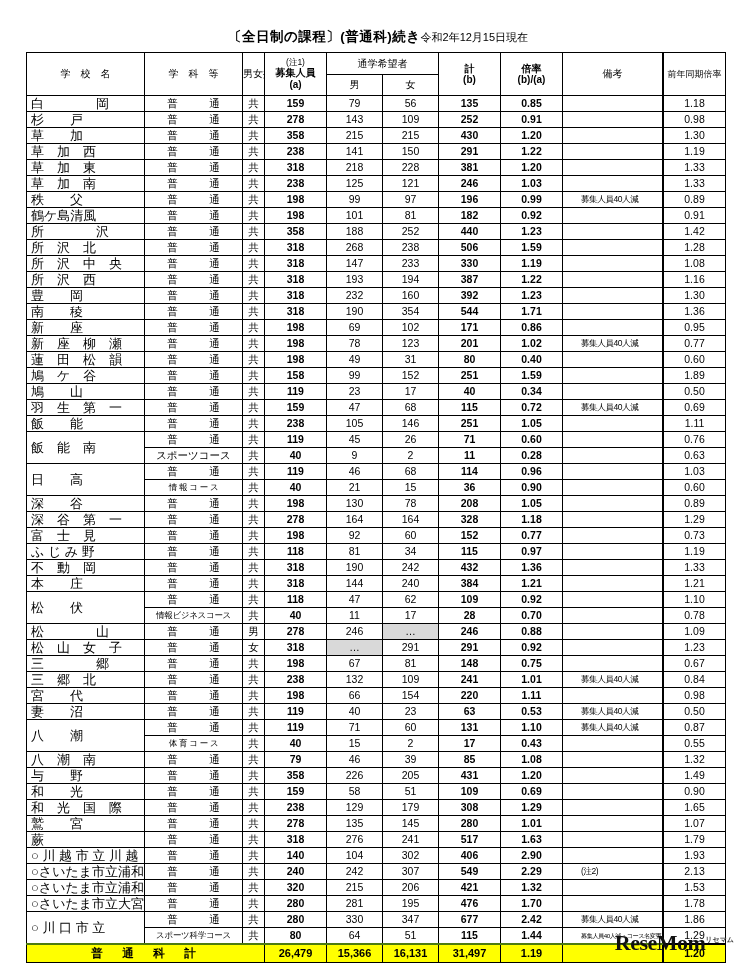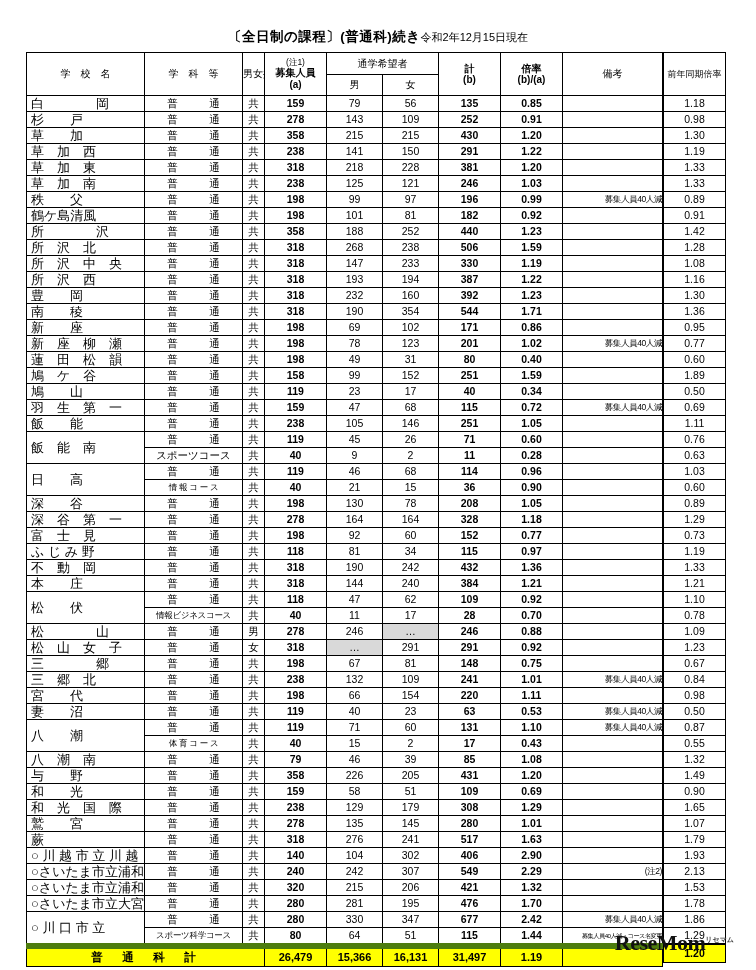--- a/index.html
+++ b/index.html
@@ -86,32 +86,32 @@
     font-size: 8.5px;
     letter-spacing: -0.3px;
   }
   .num {
     text-align: center;
     font-size: 10.5px;
   }
   .bold { font-weight: bold; }
   .note {
     font-size: 8.5px;
-    text-align: right;
-    padding-left: 2px;
+    text-align: left;
+    padding-left: 18px;
     letter-spacing: -0.4px;
   }
   .note.tiny { font-size: 6.2px; letter-spacing: -0.5px; }
   .gray { background: #d9d9d9; }
   .total-row td {
     background: #ffff00;
     font-weight: bold;
     font-size: 11px;
     height: 17px;
-    border-top: 6px solid #4d7c0f;
+    border-top: 2px solid #4d7c0f;
   }
   .total-row td.label {
     letter-spacing: 4px;
     text-align: center;
     font-size: 11.5px;
   }
   .side-table .hdr {
     font-size: 9px;
     line-height: 1.15;
     height: auto;

